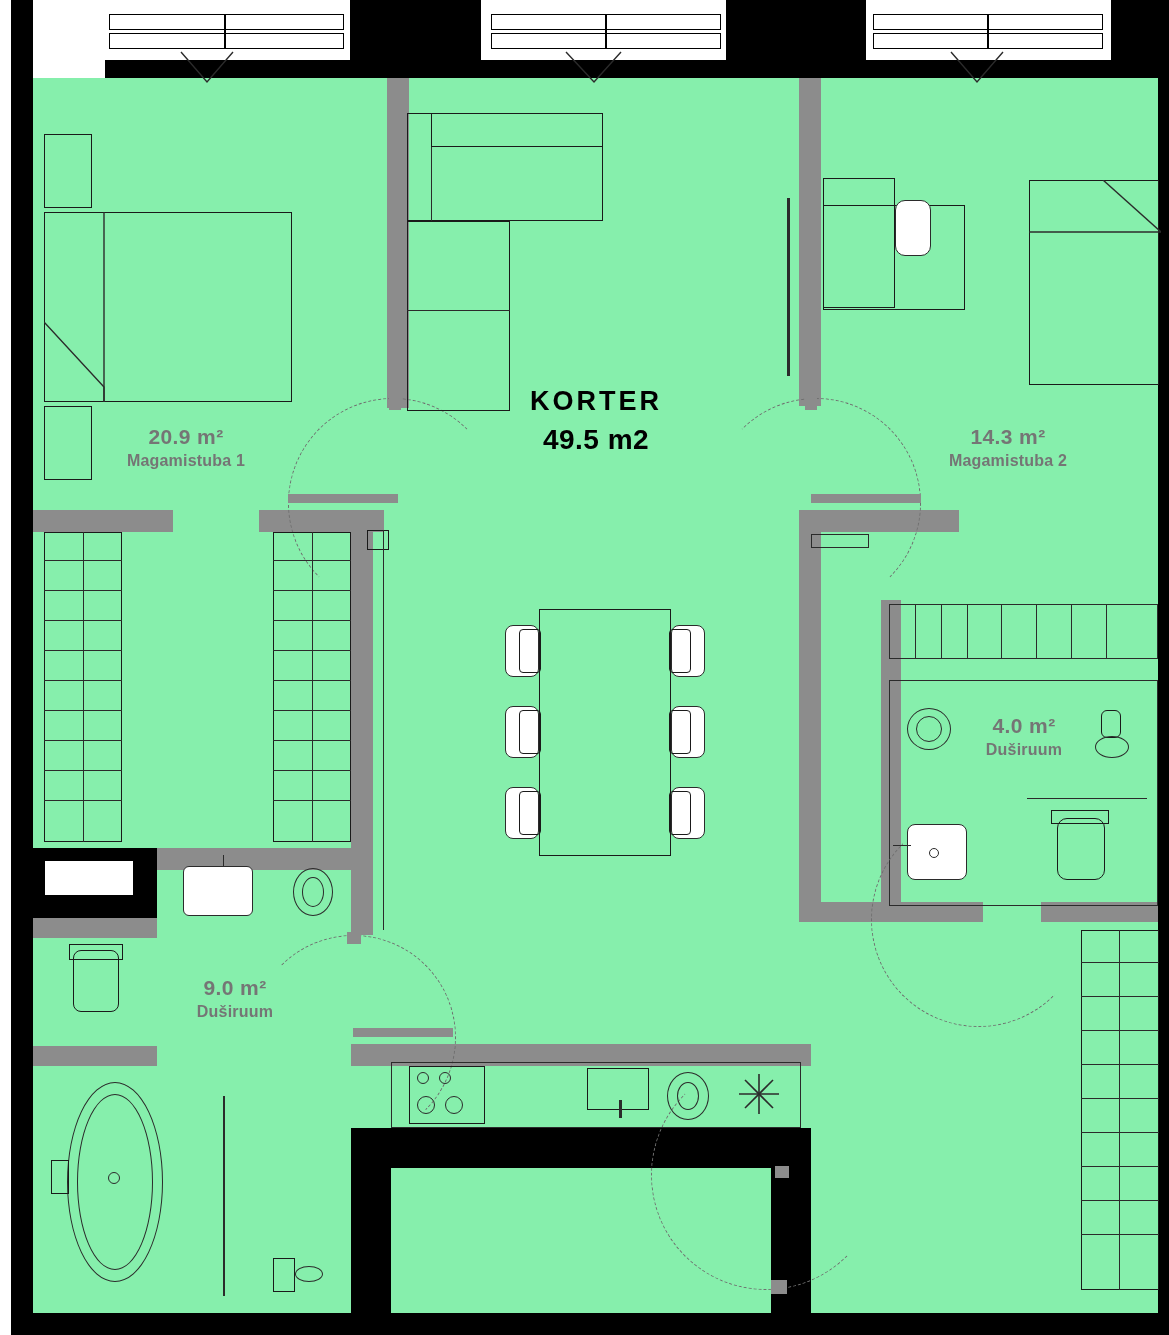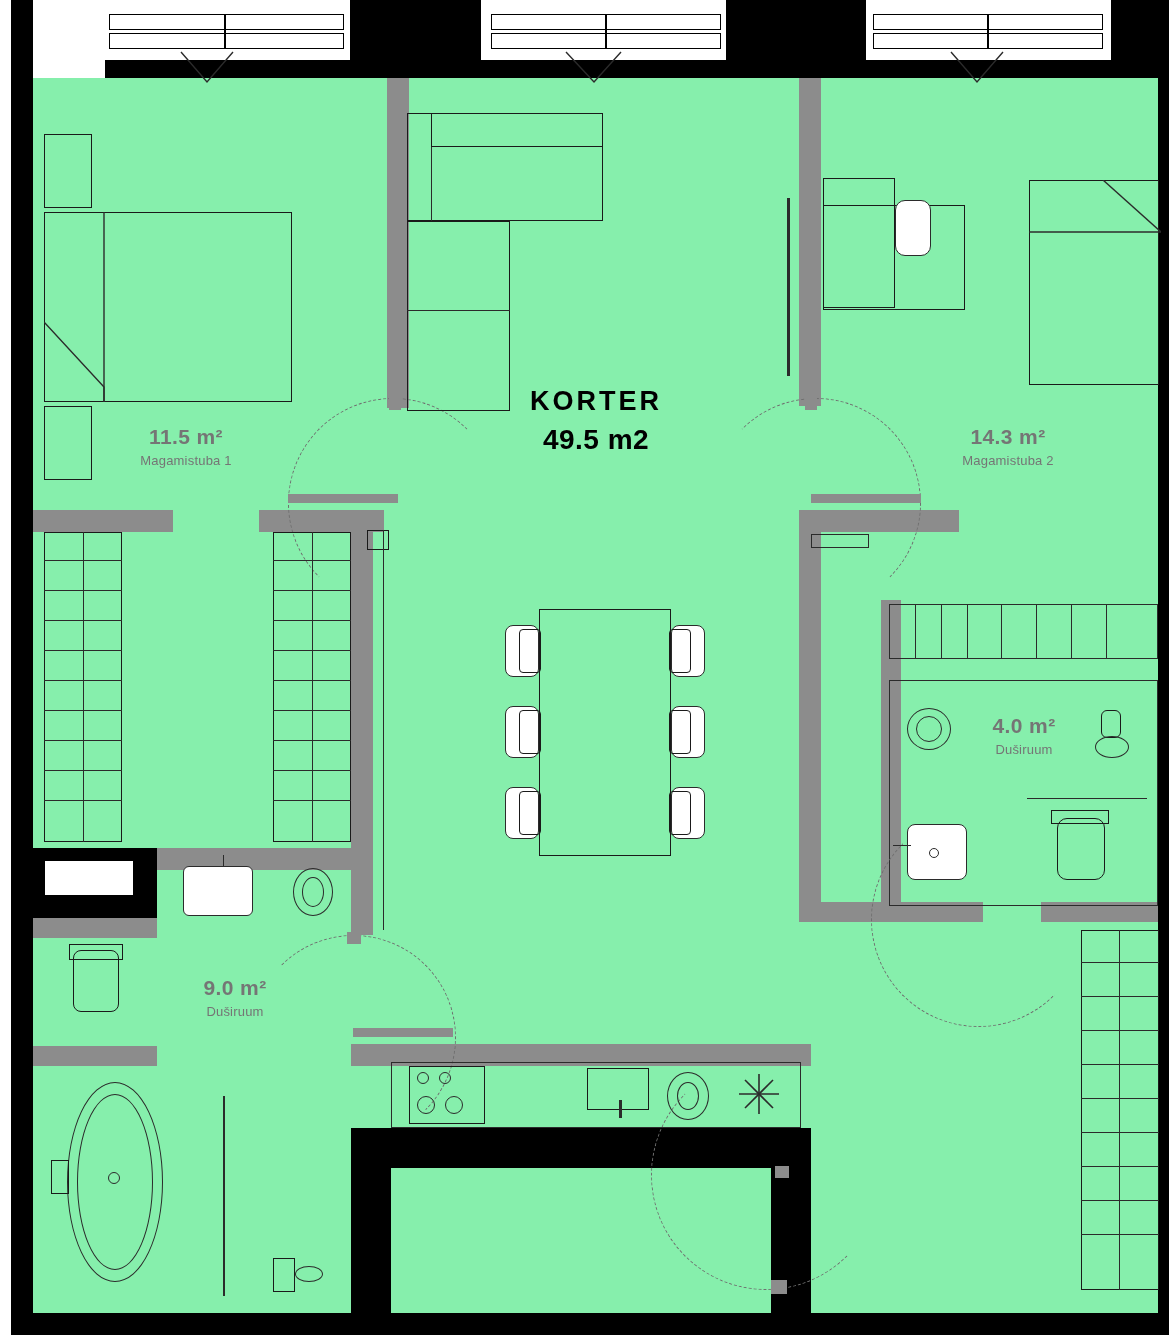--- a/index.html
+++ b/index.html
@@ -74,22 +74,22 @@
     color: #757575;
     white-space: nowrap;
   }
   .room-area {
     font-size: 21px;
     font-weight: bold;
     letter-spacing: 0.4px;
     line-height: 26px;
   }
   .room-name {
-    font-size: 13px;
-    font-weight: normal;
+    font-size: 16px;
+    font-weight: bold;
     letter-spacing: 0.2px;
     line-height: 22px;
   }
   
   #title-block {
     position: absolute;
     left: 430px;
     top: 385px;
     width: 310px;
     text-align: center;
@@ -326,21 +326,21 @@
   <div class="line-v" style="left:1108px;top:930px;height:360px;"></div>
 
   <div class="thin" style="left:800px;top:534px;width:58px;height:14px;border-color:#2b2b2b;"></div>
 
   <div id="title-block">
     <div class="korter">KORTER</div>
     <div class="area">49.5 m2</div>
   </div>
 
   <div class="room-label" style="left:58px;top:424px;width:234px;">
-    <div class="room-area">11.5 m²</div>
+    <div class="room-area">20.9 m²</div>
     <div class="room-name">Magamistuba 1</div>
   </div>
 
   <div class="room-label" style="left:883px;top:424px;width:228px;">
     <div class="room-area">14.3 m²</div>
     <div class="room-name">Magamistuba 2</div>
   </div>
 
 
   <div class="room-label" style="left:925px;top:713px;width:176px;">

